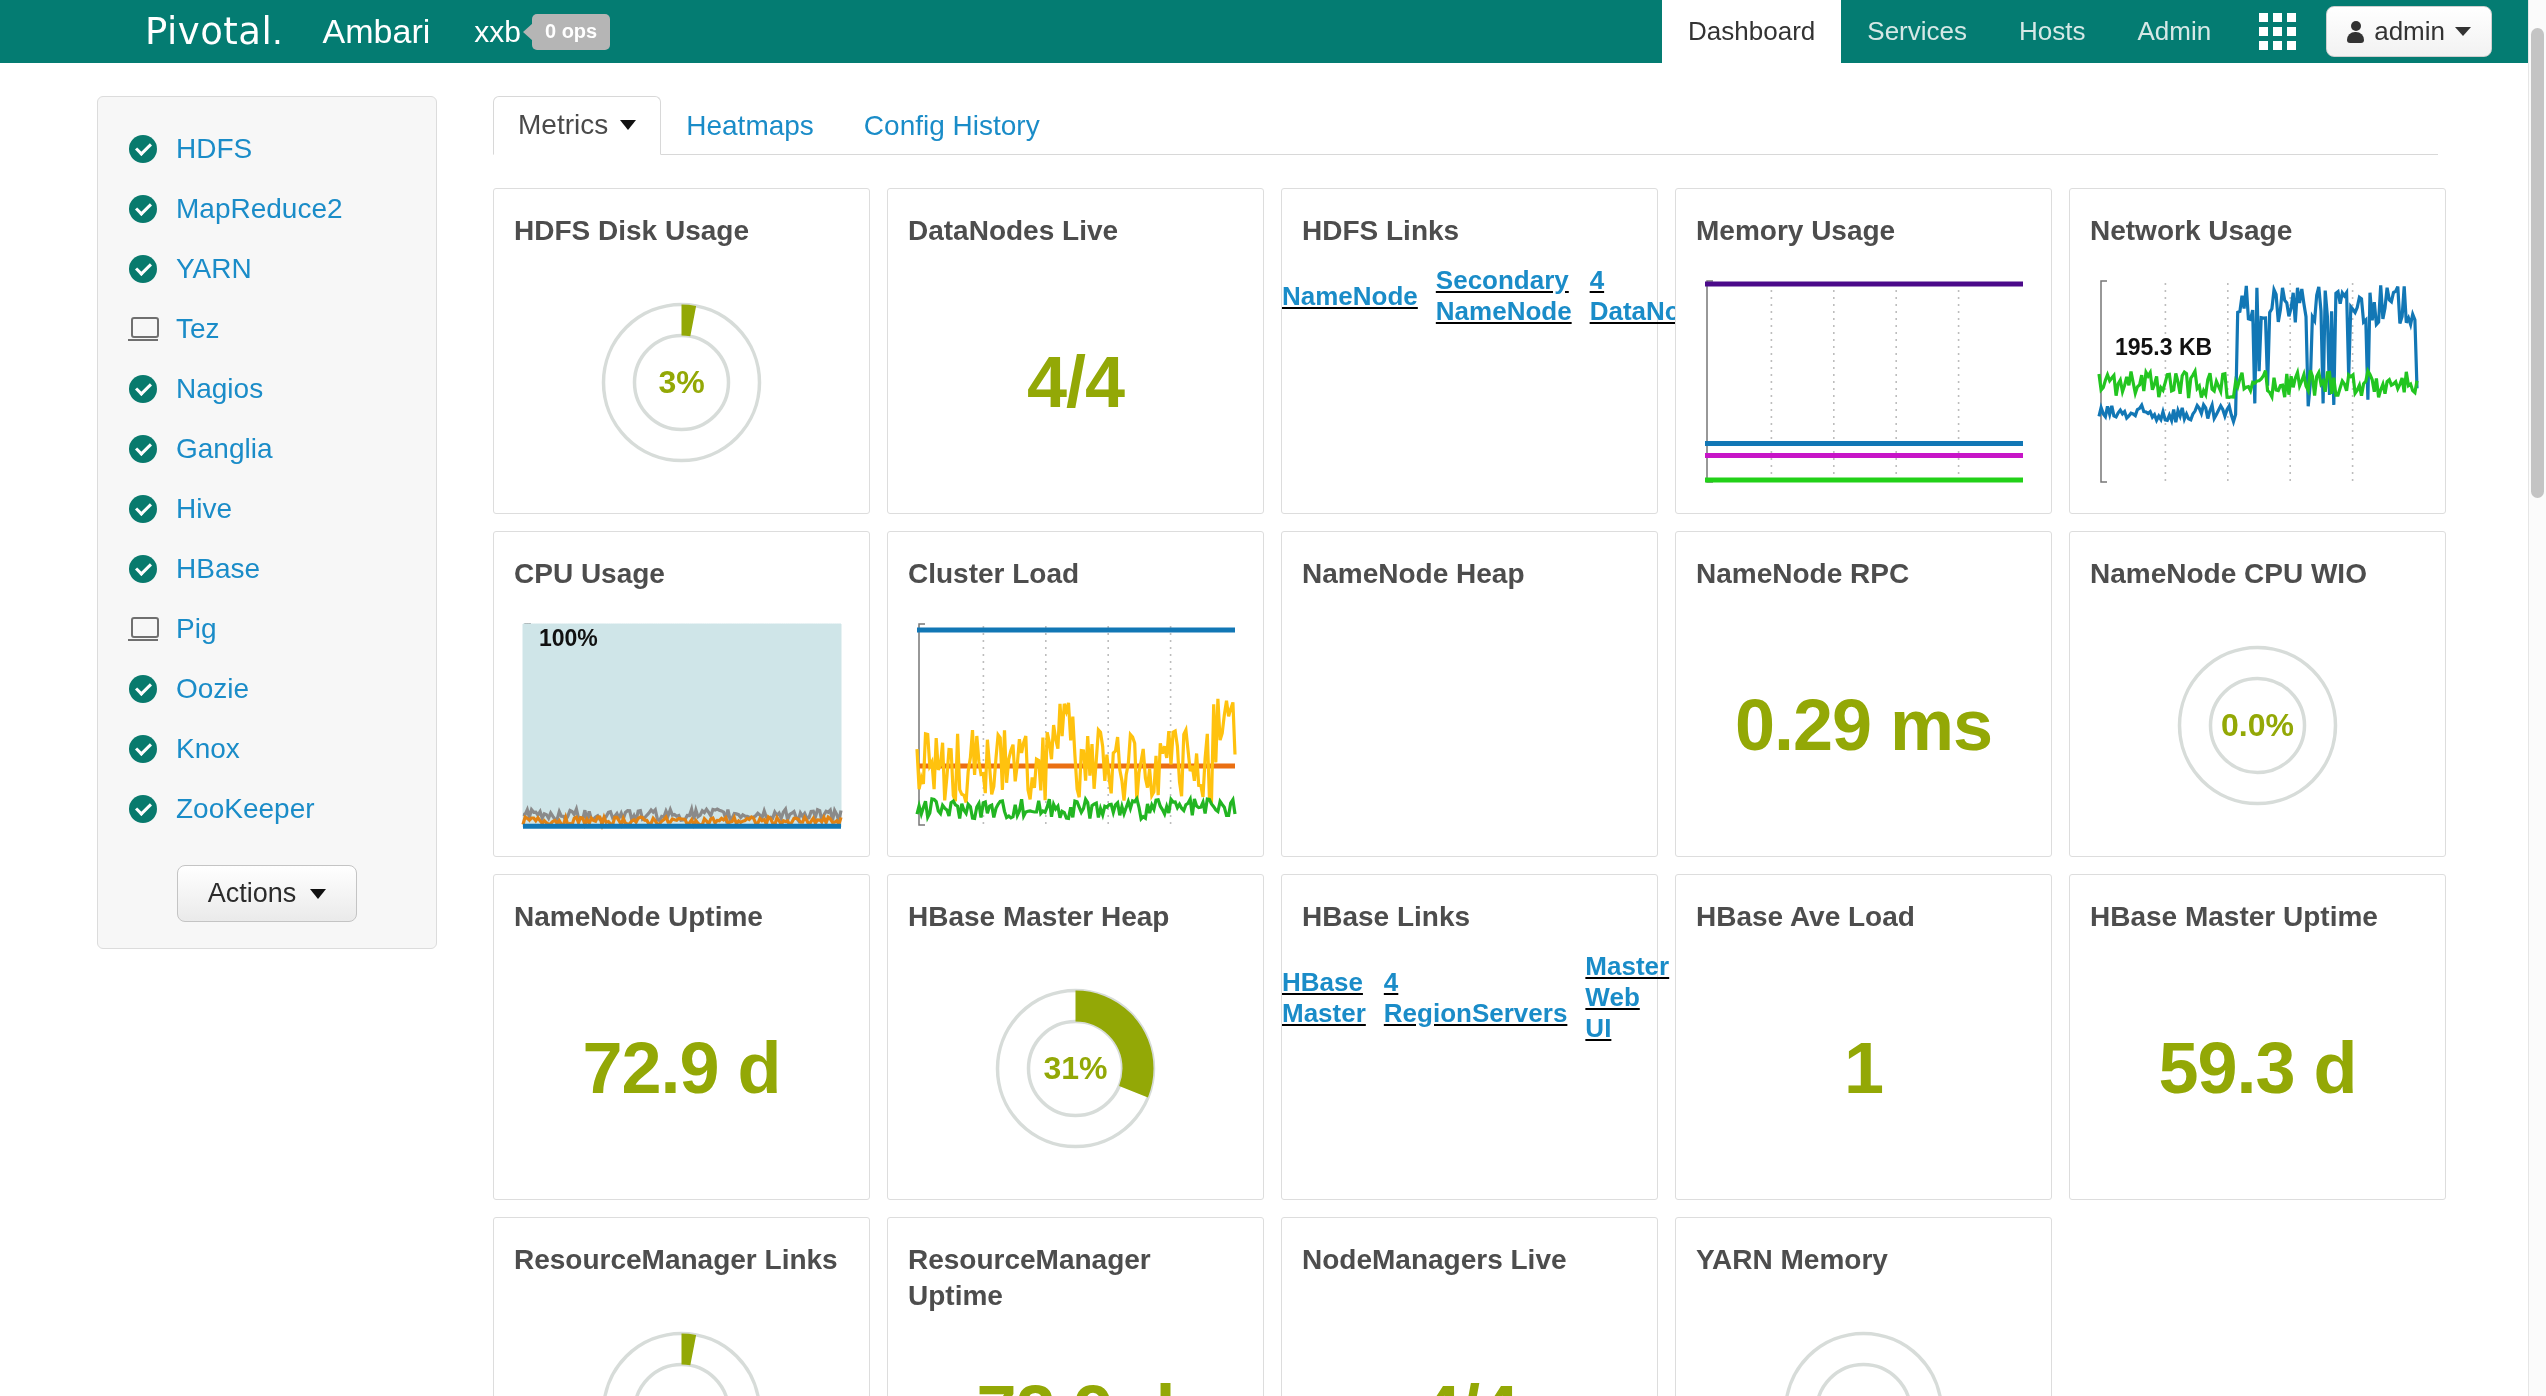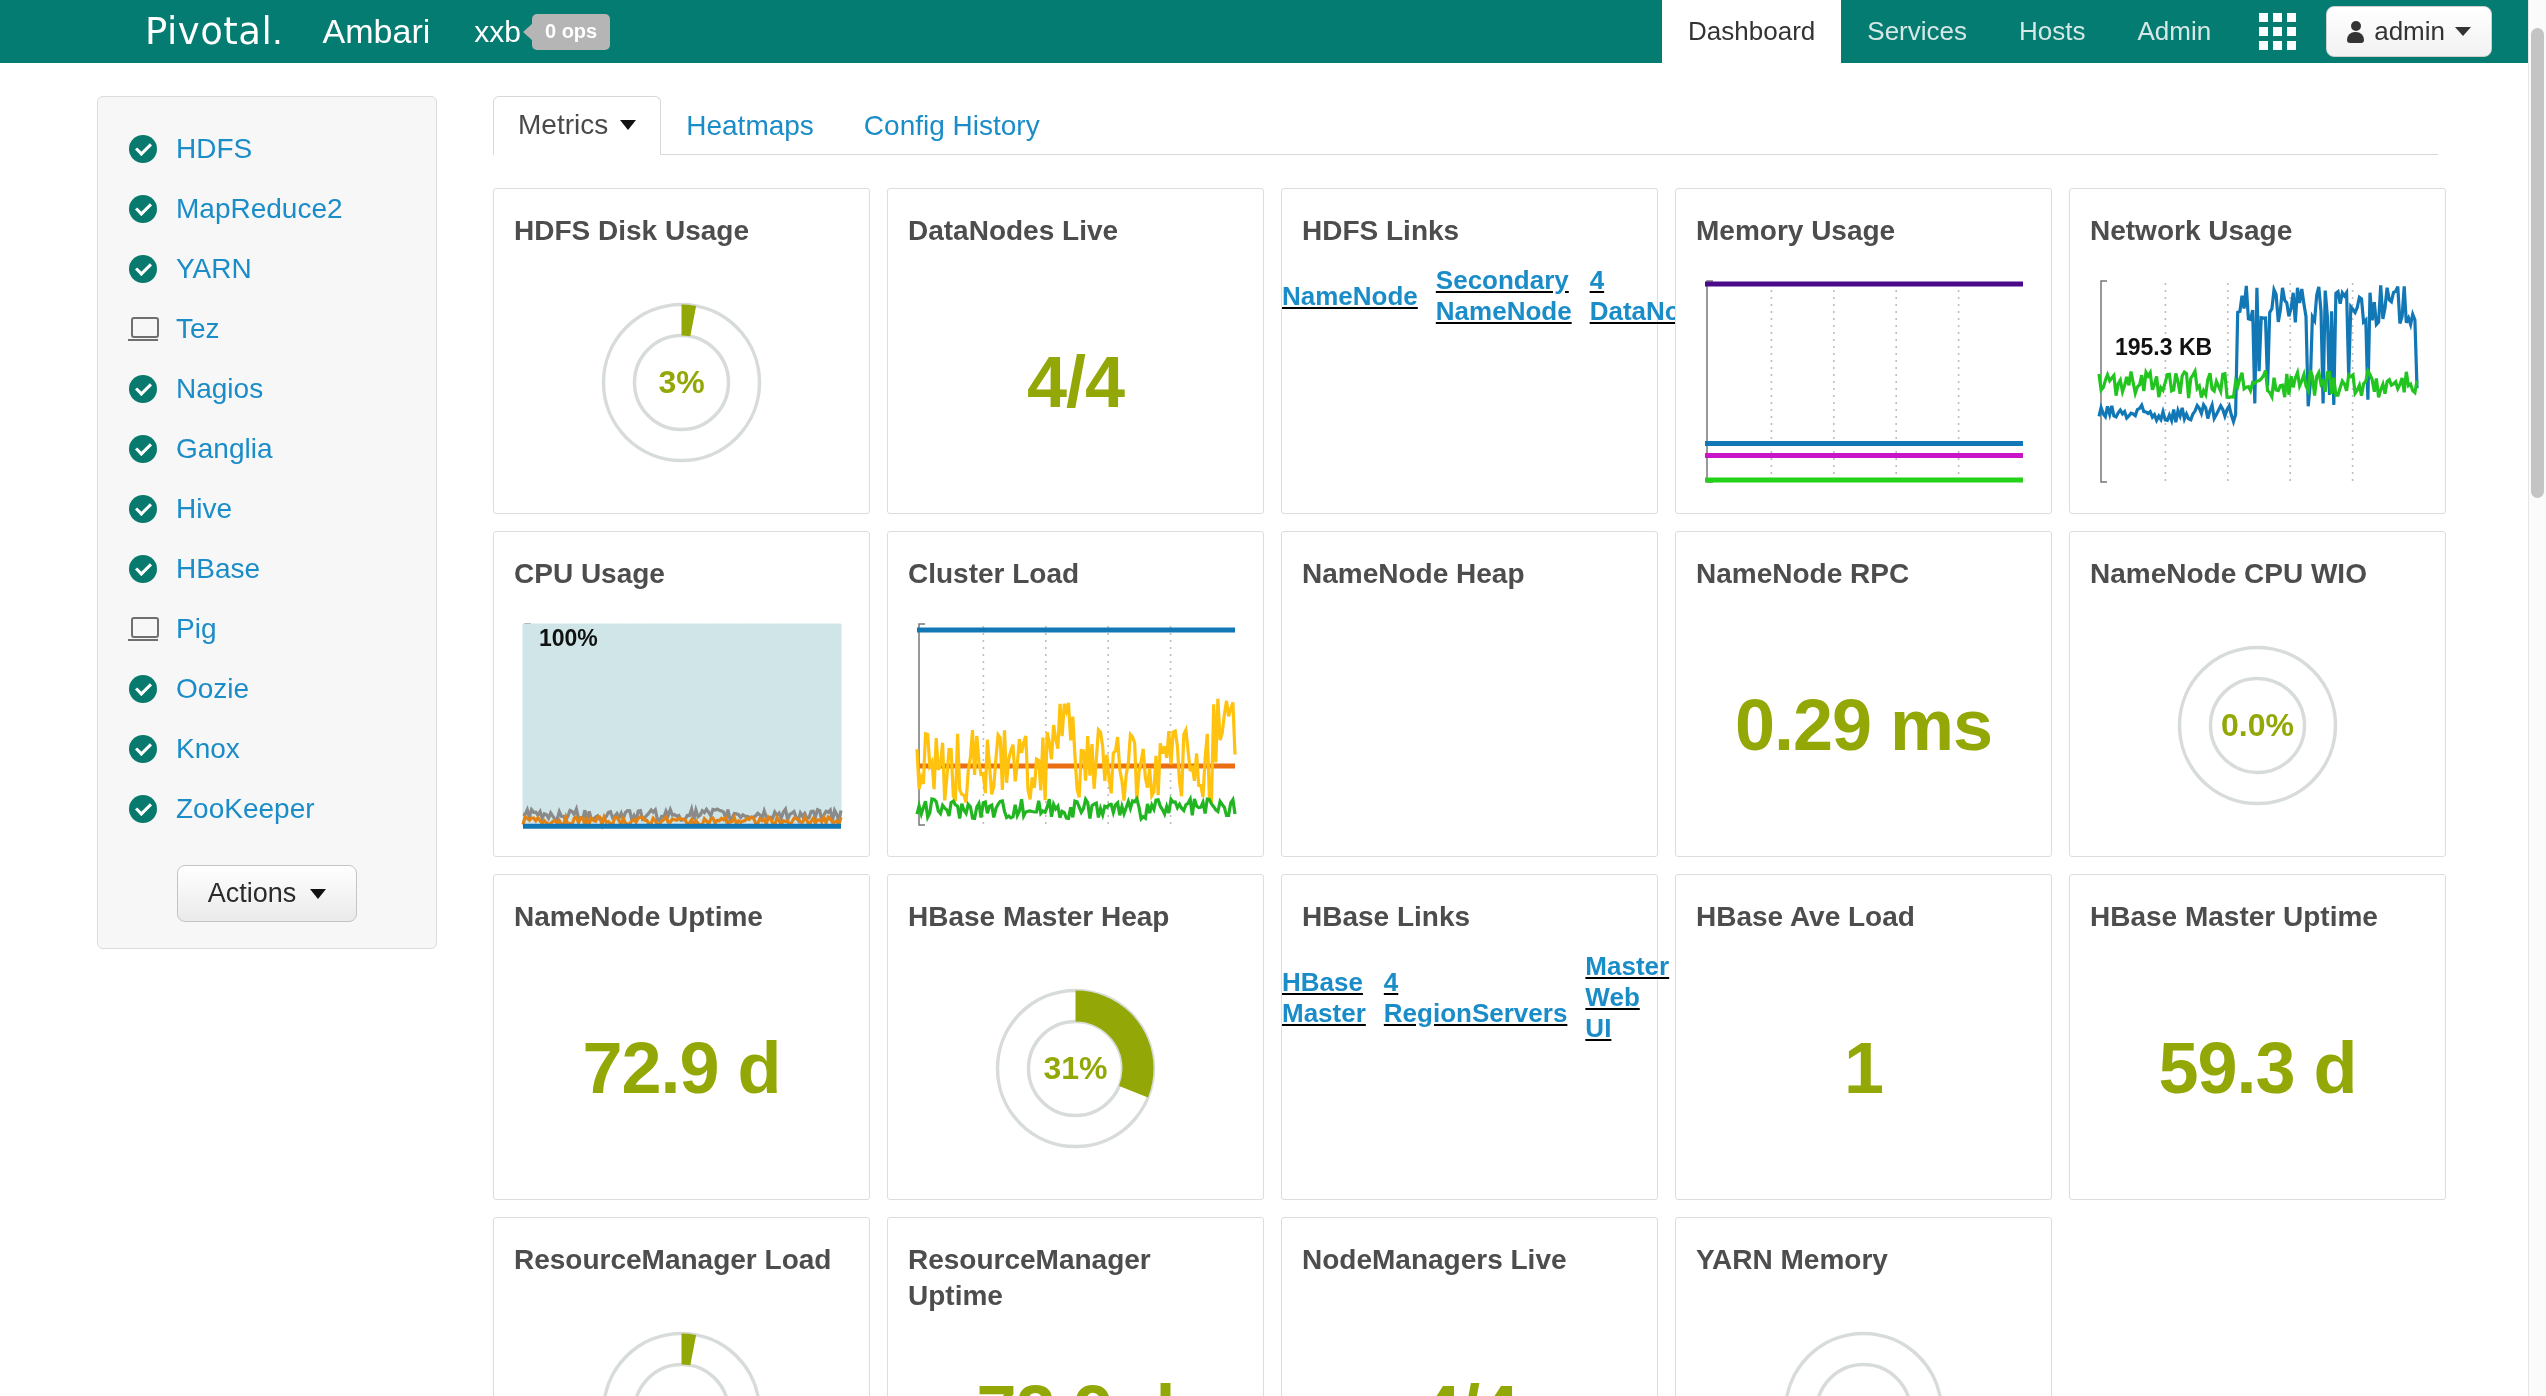--- a/index.html
+++ b/index.html
@@ -451,21 +451,21 @@
               <div class="big-value">1</div>
             </div>
           </div>
           <div class="card">
             <div class="card-title">HBase Master Uptime</div>
             <div class="card-body">
               <div class="big-value">59.3 d</div>
             </div>
           </div>
           <div class="card">
-            <div class="card-title">ResourceManager Load</div>
+            <div class="card-title">ResourceManager Links</div>
             <div class="card-body">
               <div class="gauge-wrap">
                 <svg class="gauge-svg" viewBox="0 0 175 175">
                   <circle cx="87.5" cy="87.5" r="78" fill="none" stroke="#d7dcd9" stroke-width="3.5"></circle>
                   <circle cx="87.5" cy="87.5" r="47" fill="none" stroke="#d7dcd9" stroke-width="3.5"></circle>
                   <circle cx="87.5" cy="87.5" r="62.5" fill="none" stroke="#93a806" stroke-width="31" stroke-dasharray="11.78 392.6990816987241" transform="rotate(-90 87.5 87.5)"></circle>
                 </svg>
                 <div class="gauge-label">3%</div>
               </div>
             </div>

